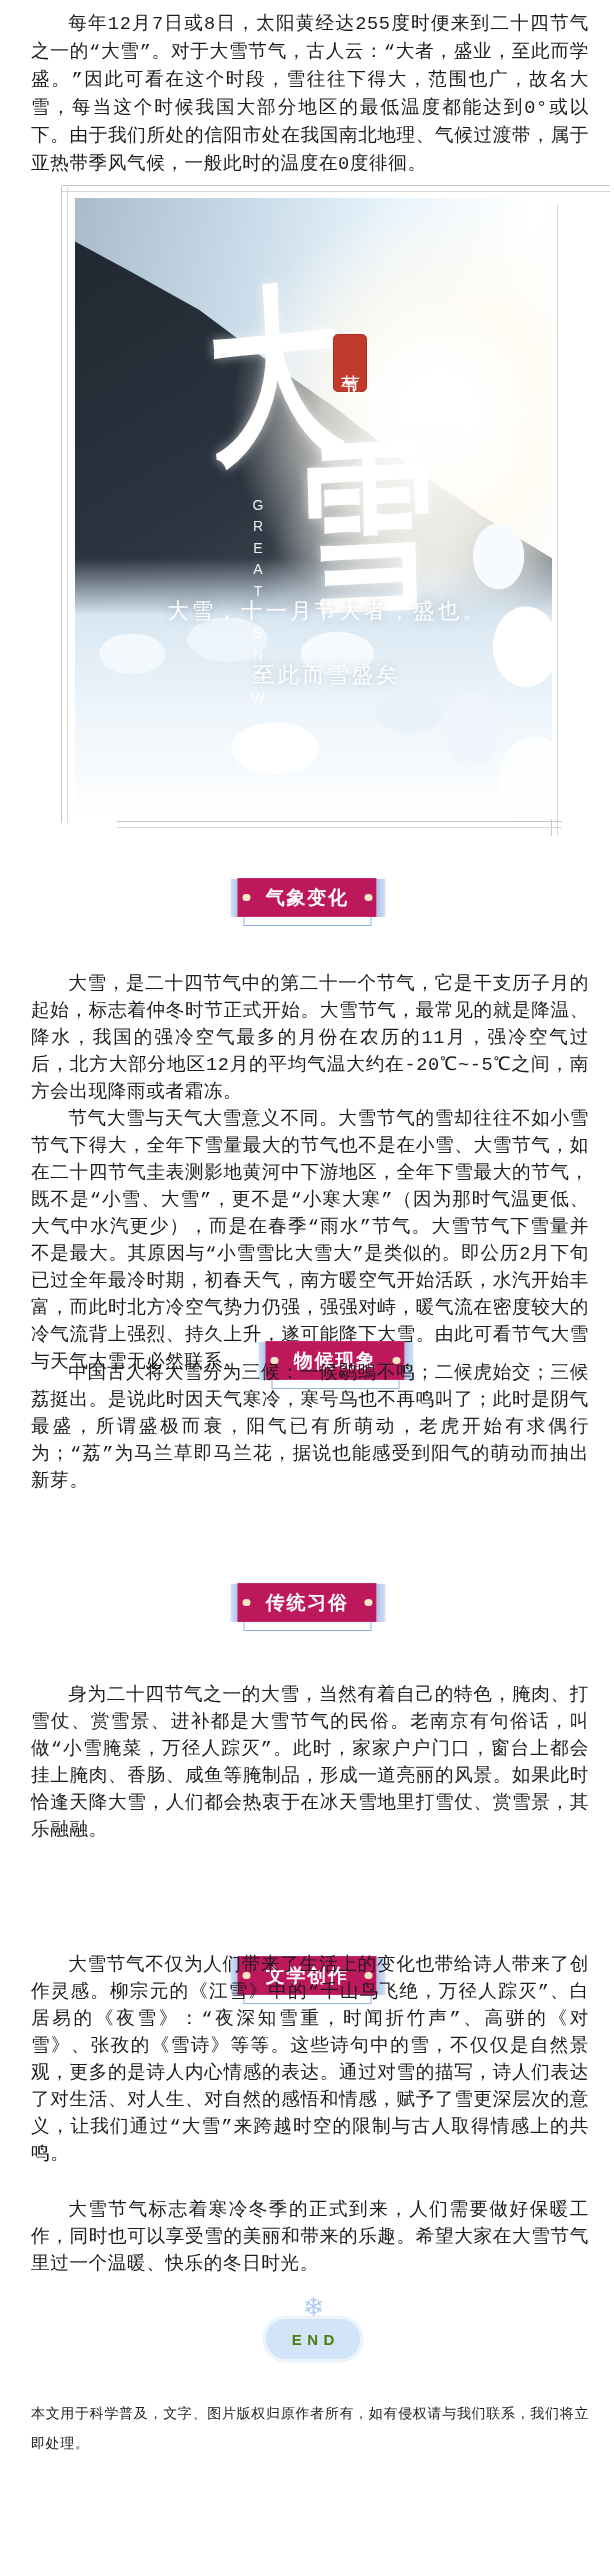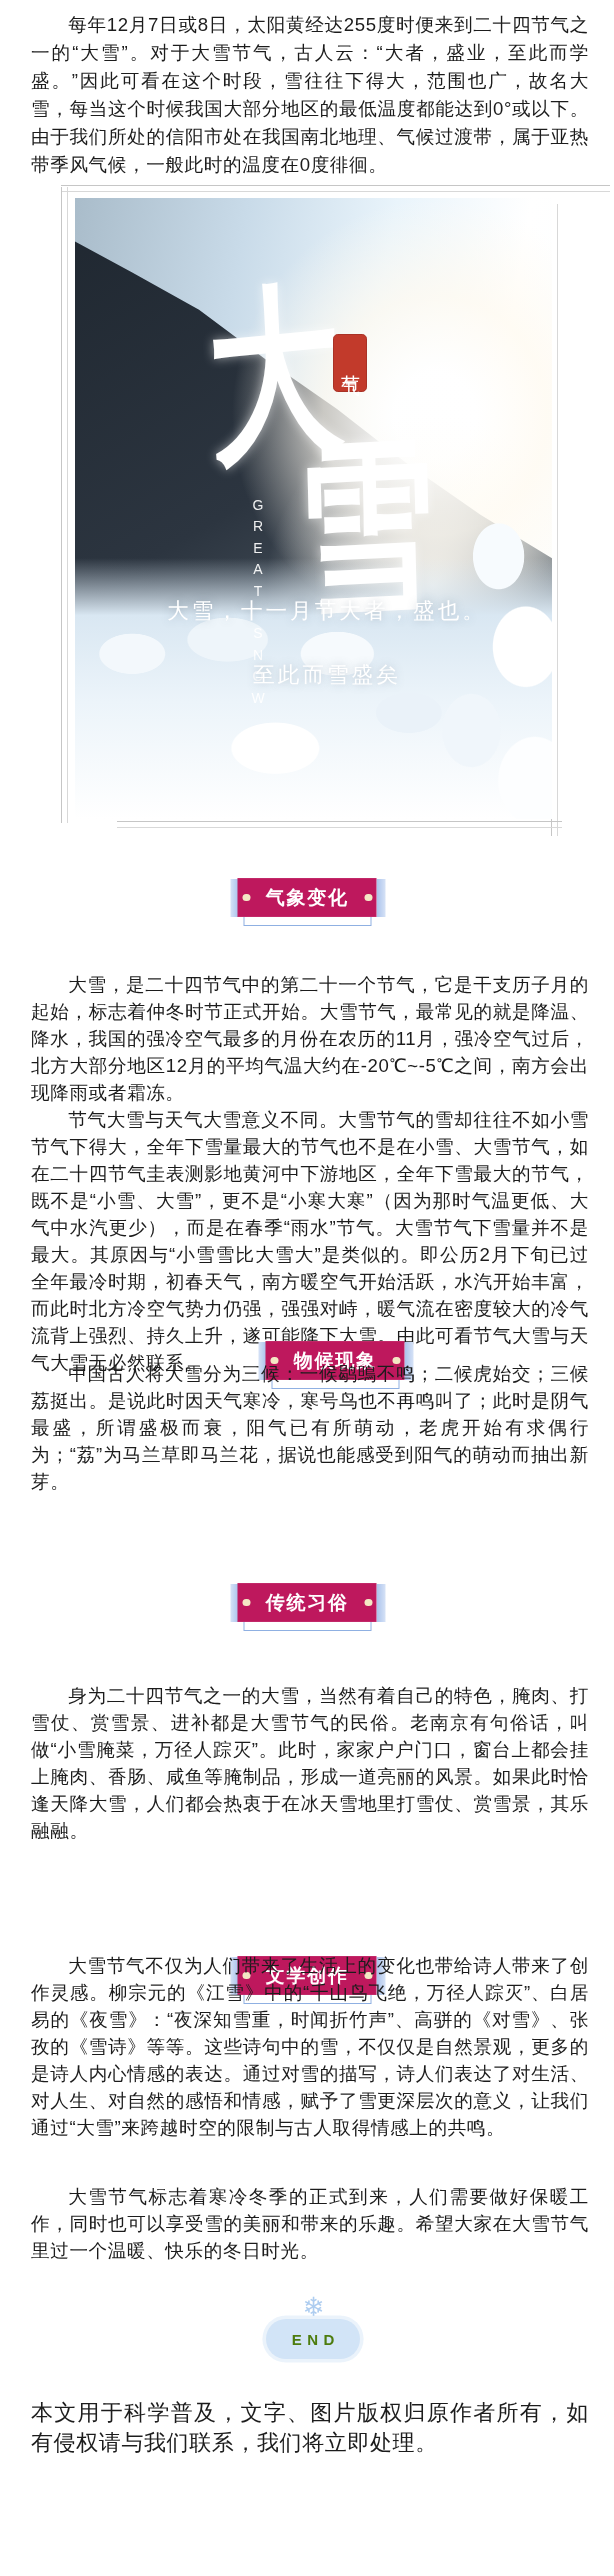--- a/index.html
+++ b/index.html
@@ -7,24 +7,24 @@
     position:relative;
     width:615px;height:2576px;
     background:#ffffff;
     font-family:"Liberation Sans", sans-serif;
     overflow:hidden;
   }
   
   .textblock{
     position:absolute;left:31px;width:558px;
     font-size:18.6px;line-height:27px;letter-spacing:0.6px;
-    color:#1c1c1c;text-align:justify;
+    color:#1c1c1c;text-align:justify;font-family:Liberation Mono, monospace;
   }
   .textblock p{margin:0;text-indent:2em;}
-  .textblock p.gap{margin-top:42px;}
+  .textblock p.gap{margin-top:29px;}
   .intro{top:10.8px;line-height:28px;}
   .sec1-text{top:971px;}
   .sec2-text{top:1360px;}
   .sec3-text{top:1682px;}
   .sec4-text{top:1952px;}
   
   .vline{position:absolute;width:4.8px;border-left:0.6px solid #c6c6c6;border-right:0.6px solid #d8d8d8;}
   .hline{position:absolute;height:4.8px;border-top:0.6px solid #c6c6c6;border-bottom:0.6px solid #d8d8d8;}
   .vline-left{left:61px;top:187px;height:636px;}
   .hline-top{left:61px;top:185px;width:549px;}
@@ -120,21 +120,21 @@
   .end-pill{
     position:absolute;left:266px;top:26.4px;width:94px;height:40px;
     background:#d2e4f7;border-radius:20px;
     box-shadow:0 0 0 3.6px rgba(210,228,247,.45);
     display:flex;align-items:center;justify-content:center;
   }
   .end-label{color:#4d7c0f;font-size:15px;font-weight:bold;letter-spacing:5.4px;text-indent:5.4px;}
   
   .footer{
     position:absolute;left:31px;top:2398px;width:558px;
-    font-size:22px;line-height:30px;letter-spacing:0.6px;color:#1c1c1c;text-align:justify;
+    font-size:14px;line-height:30px;letter-spacing:0.6px;color:#1c1c1c;text-align:justify;
   }
 </style>
 </head>
 <body>
 
 <div class="page">
 
   <div class="textblock intro">
     <p>每年12月7日或8日，太阳黄经达255度时便来到二十四节气之一的“大雪”。对于大雪节气，古人云：“大者，盛业，至此而学盛。”因此可看在这个时段，雪往往下得大，范围也广，故名大雪，每当这个时候我国大部分地区的最低温度都能达到0°或以下。由于我们所处的信阳市处在我国南北地理、气候过渡带，属于亚热带季风气候，一般此时的温度在0度徘徊。</p>
   </div>

